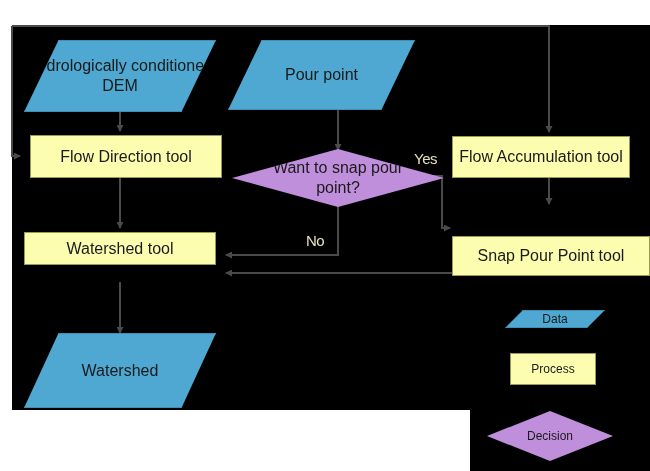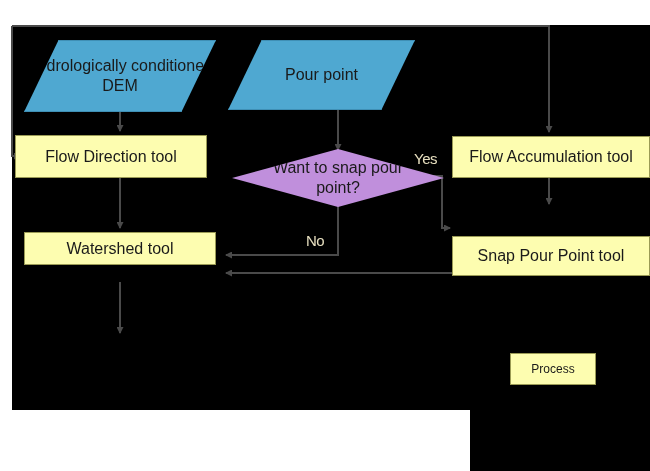--- a/index.html
+++ b/index.html
@@ -116,43 +116,52 @@
   </svg>
 
   <div class="node data-shape" style="left:24px; top:40px; width:192px; height:72px;">
     <span>Hydrologically conditioned DEM</span>
   </div>
 
   <div class="node data-shape" style="left:228px; top:40px; width:187px; height:70px;">
     <span>Pour point</span>
   </div>
 
-  <div class="node proc" style="left:15px; top:135px; width:192px; height:43px;">
+  <div class="node proc" style="left:30px; top:135px; width:192px; height:43px;">
     <span>Flow Direction tool</span>
   </div>
 
-  <div class="node proc" style="left:452px; top:136px; width:198px; height:42px;">
+  <div class="node proc" style="left:452px; top:136px; width:178px; height:42px;">
     <span>Flow Accumulation tool</span>
   </div>
 
   <div class="node proc" style="left:452px; top:208px; width:198px; height:40px;margin-top:28px;">
     <span>Snap Pour Point tool</span>
   </div>
 
   <div class="node dec" style="left:232px; top:149px; width:212px; height:58px; padding:0 38px;">
     <span>Want to snap pour point?</span>
   </div>
 
   <div class="node proc" style="left:24px; top:232px; width:192px; height:33px;">
     <span>Watershed tool</span>
   </div>
 
+  <div class="node data-shape" style="left:24px; top:333px; width:192px; height:75px;">
+    <span>Watershed</span>
+  </div>
 
   <div class="edge-label" style="left:414px; top:150px;">Yes</div>
   <div class="edge-label" style="left:306px; top:224px;margin-top:8px;">No</div>
 
+  <div class="node data-shape legend-label" style="left:505px; top:310px; width:100px; height:18px;">
+    <span>Data</span>
+  </div>
 
   <div class="node proc legend-label" style="left:510px; top:353px; width:86px; height:32px;">
     <span>Process</span>
   </div>
 
+  <div class="node dec legend-label" style="left:487px; top:411px; width:126px; height:50px;">
+    <span>Decision</span>
+  </div>
 
 </div>
 
 </body></html>

